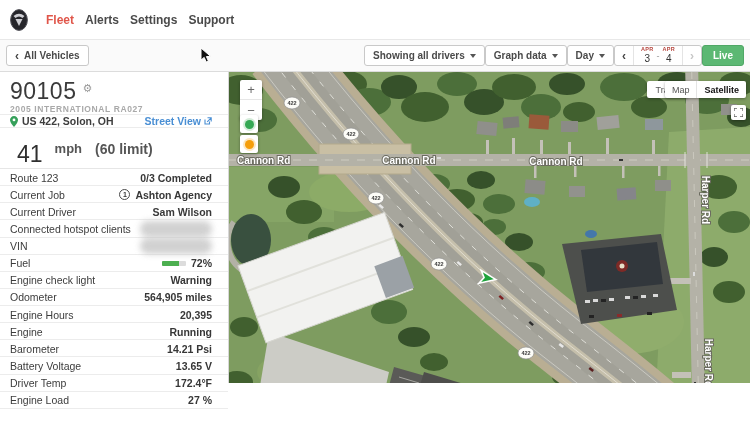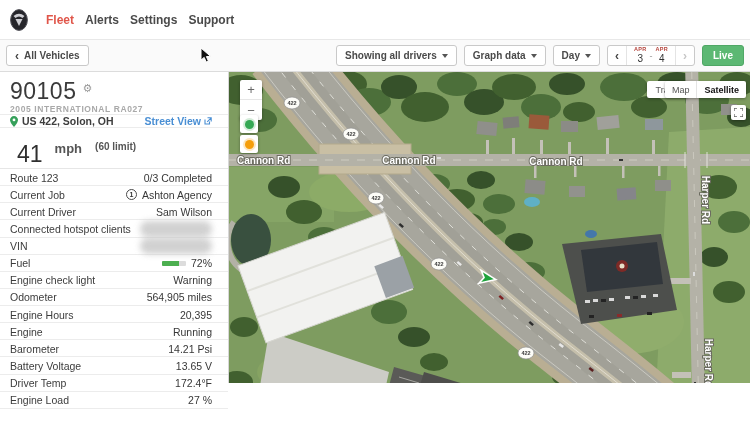--- a/index.html
+++ b/index.html
@@ -15,21 +15,21 @@
 
   
   .toolbar { height:32px; background:#fafafa; border-bottom:1px solid #dcdcdc;
     display:flex; align-items:center; padding:0 6px; position:relative; }
   .btn { background:#fff; border:1px solid #c9c9c9; border-radius:3px; height:21px;
     display:inline-flex; align-items:center; gap:5px; padding:0 8px;
     font-size:10px; font-weight:700; color:#4a4a4a; cursor:pointer; white-space:nowrap; }
   .chev { font-size:12px; line-height:1; color:#444; font-weight:700; }
   .caret { width:0; height:0; border-left:3px solid transparent; border-right:3px solid transparent;
     border-top:4px solid #555; display:inline-block; }
-  .tb-right { margin-left:auto; display:flex; align-items:center; gap:7px; }
+  .tb-right { margin-left:auto; display:flex; align-items:center; }
   .dategroup { display:flex; align-items:stretch; background:#fff; border:1px solid #c9c9c9;
     border-radius:3px; height:21px; overflow:hidden; }
   .dg-seg { display:flex; align-items:center; padding:0 7px; }
   .dg-btn { cursor:pointer; }
   .dg-btn + .dg-seg, .dg-seg + .dg-btn { border-left:1px solid #e4e4e4; }
   .dg-disabled .chev { color:#c6c6c6; }
   .datecell { display:flex; flex-direction:column; align-items:center; justify-content:center; line-height:1; }
   .datecell .mo { font-size:5.5px; font-weight:700; color:#b5443c; letter-spacing:.3px; }
   .datecell .dy { font-size:10px; color:#333; margin-top:1px; }
   .datesep { font-size:9px; color:#999; margin:0 3px; align-self:center; }
@@ -47,28 +47,28 @@
   .gear { font-size:11px; color:#9a9a9a; margin-left:6px; vertical-align:7px; cursor:pointer; }
   .veh-sub { font-size:8.5px; color:#a9a9a9; font-weight:600; letter-spacing:.6px; margin-top:0px; }
   .locrow { height:28px; border-top:1px solid #ececec; border-bottom:1px solid #ececec;
     display:flex; align-items:center; padding:0 16px 0 10px; }
   .loctext { font-size:10.5px; font-weight:700; color:#3d3d3d; margin-left:4px; }
   .svlink { margin-left:auto; font-size:10.5px; font-weight:600; color:#4a8fd4;
     display:inline-flex; align-items:center; gap:3px; cursor:pointer;padding-left:8px; }
   .speedblock { height:47px; padding:13px 17px 0; display:flex; align-items:flex-start; gap:12px; }
   .speedval { font-size:23px; font-weight:500; color:#2f2f2f; }
   .speedunit { font-size:13px; font-weight:700; color:#555; }
-  .speedlimit { font-size:10px; font-weight:600; color:#555; margin-left:1px; }
+  .speedlimit { font-size:14px; font-weight:600; color:#555; margin-left:1px; }
 
   .dtable { border-top:1px solid #e6e6e6; }
   .drow { height:17.14px; display:flex; align-items:center; padding:0 16px 0 10px;
     box-shadow:inset 0 -1px 0 #ececec; font-size:10.5px; color:#3c3c3c; }
   .dlabel { font-weight:400; }
   .dright { margin-left:auto; display:flex; align-items:center; gap:5px; }
-  .dvalue { font-weight:400; color:#373737;text-align:right; }
+  .dvalue { font-weight:700; color:#373737;text-align:right; }
   .jobbadge { width:11px; height:11px; border:1px solid #4a4a4a; border-radius:50%;
     font-size:7px; font-weight:700; color:#333; display:inline-flex; align-items:center; justify-content:center; }
   .fuelbar { width:24px; height:5px; background:#dcdcdc; border-radius:1px; overflow:hidden; }
   .fuelbar > div { height:100%; background:#4caf50; }
   .blob { width:72px; height:16px; border-radius:8px; background:#c6c6c6; filter:blur(3px); opacity:.8; }
 
   
   .mapsvg { position:absolute; inset:0; }
   .zoomctl { position:absolute; left:11px; top:8px; width:22px; background:#fff;
     border-radius:2px; box-shadow:0 1px 3px rgba(0,0,0,.35); z-index:5; }

